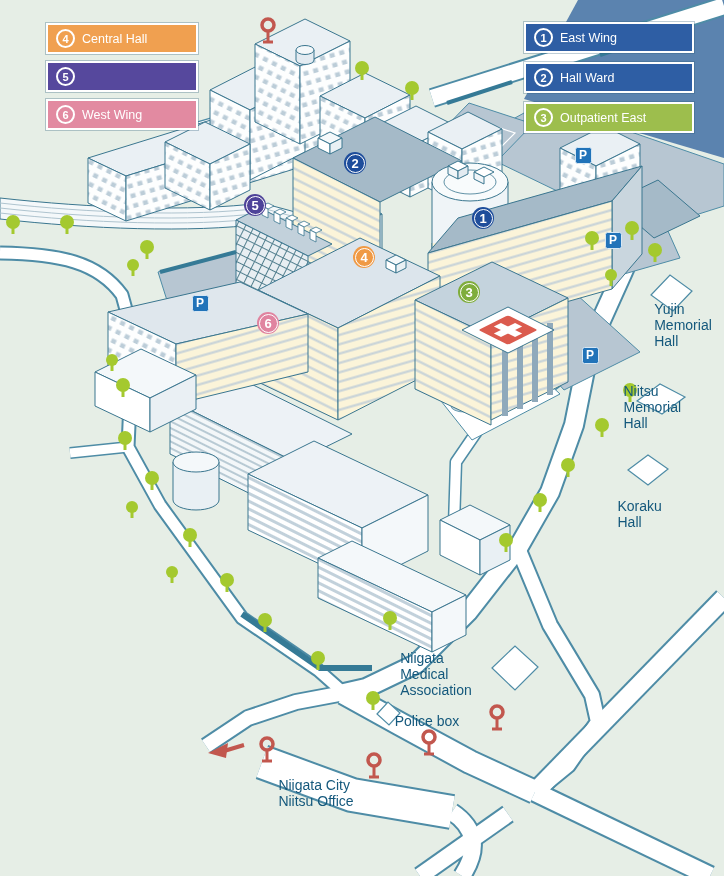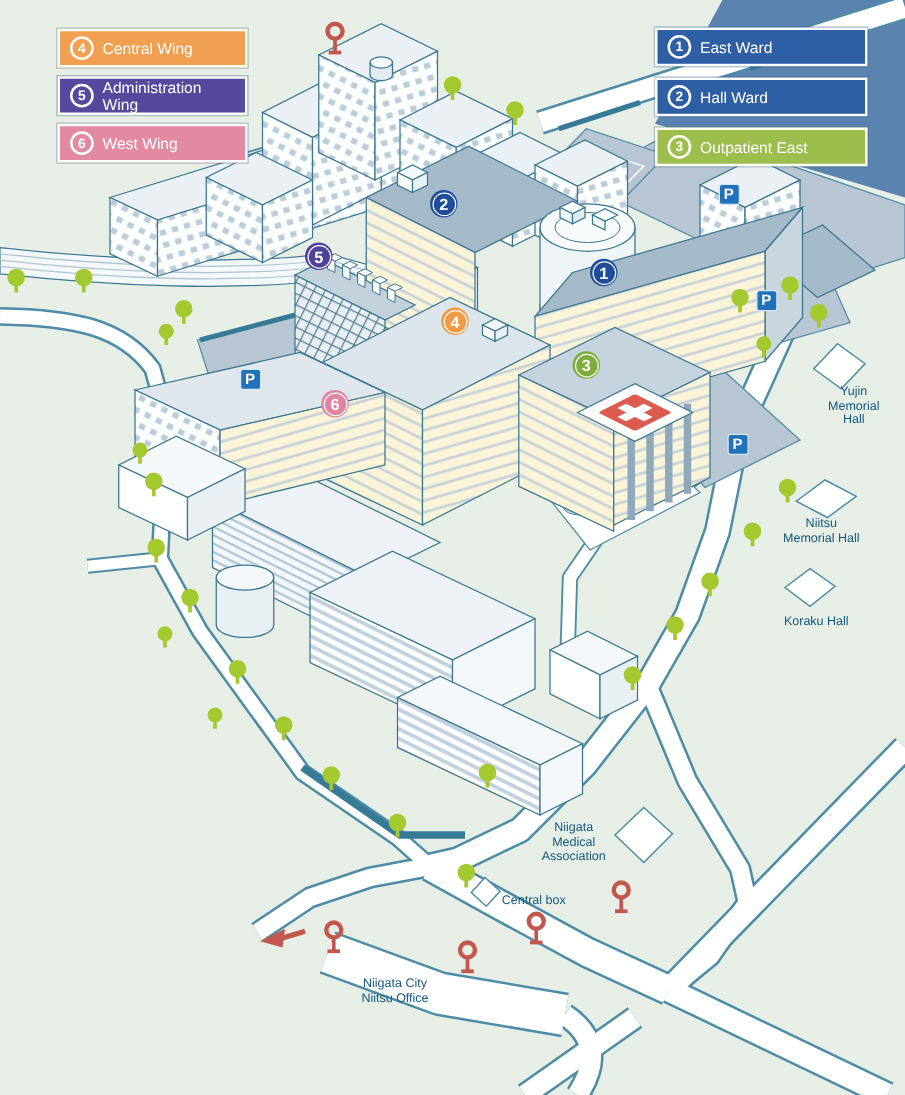--- a/index.html
+++ b/index.html
@@ -20,22 +20,22 @@
   
   .mbadge{position:absolute;width:22px;height:22px;margin:-11px 0 0 -11px;border-radius:50%;
     background:var(--c);color:#fff;display:flex;align-items:center;justify-content:center;
     font-size:13px;font-weight:700}
   .mbadge::after{content:"";position:absolute;inset:1.5px;border:1.5px solid #fff;border-radius:50%}
   
   .pbadge{position:absolute;box-sizing:border-box;width:17px;height:17px;margin:-8.5px 0 0 -8.5px;
     background:#2173B9;color:#fff;font-weight:700;font-size:12px;line-height:1;
     display:flex;align-items:center;justify-content:center;border-radius:2.5px;border:1px solid #D6E7F4}
   
-  .mlabel{position:absolute;transform:translate(-50%,-50%);color:#14587C;font-size:10px;
-    line-height:1.15;text-align:center;white-space:pre-line}
+  .mlabel{position:absolute;transform:translate(-50%,-50%);color:#14587C;font-size:14px;
+    line-height:1.15;text-align:left;white-space:pre-line}
 </style>
 </head>
 <body>
 
 <div class="canvas">
 
 <svg width="724" height="876" viewBox="0 0 724 876">
   <defs>
     <pattern id="stripesA" width="9" height="9" patternUnits="userSpaceOnUse" patternTransform="rotate(26.5)">
       <rect width="9" height="9" fill="#FBF4D9"></rect>
@@ -429,36 +429,35 @@
 
   <g>
     <line x1="224" y1="751" x2="244" y2="745" stroke="#C2574E" stroke-width="4"></line>
     <polygon points="208,753 228,743 226,758" fill="#C2574E"></polygon>
   </g>
 </svg>
 
 <div class="legend-col left">
   <div class="legend-item" style="--c:#F0A050">
     <span class="lring">4</span>
-    <span>Central Wing</span>
+    <span>Central Hall</span>
   </div>
   <div class="legend-item" style="--c:#56489D">
     <span class="lring">5</span>
-    <span>Administration Wing</span>
   </div>
   <div class="legend-item" style="--c:#E28AA1">
     <span class="lring">6</span>
     <span>West Wing</span>
   </div>
 </div>
 
 <div class="legend-col right">
   <div class="legend-item" style="--c:#2E5EA4">
     <span class="lring">1</span>
-    <span>East Ward</span>
+    <span>East Wing</span>
   </div>
   <div class="legend-item" style="--c:#2E5EA4">
     <span class="lring">2</span>
     <span>Hall Ward</span>
   </div>
   <div class="legend-item" style="--c:#9DBE4D">
     <span class="lring">3</span>
     <span>Outpatient East</span>
   </div>
 </div>
@@ -482,23 +481,23 @@
       <span>6</span>
     </div>
 
 <div class="pbadge" style="left:583px;top:155px">P</div>
 <div class="pbadge" style="left:613px;top:240px">P</div>
 <div class="pbadge" style="left:200px;top:303px">P</div>
 <div class="pbadge" style="left:590px;top:355px">P</div>
 
 <div class="mlabel" style="left:683px;top:325px">Yujin
 Memorial Hall</div>
-<div class="mlabel" style="left:657px;top:425px">Niitsu
+<div class="mlabel" style="left:657px;top:407px">Niitsu
 Memorial Hall</div>
-<div class="mlabel" style="left:653px;top:498px">Koraku Hall</div>
-<div class="mlabel" style="left:459px;top:674px">Niigata
+<div class="mlabel" style="left:653px;top:514px">Koraku Hall</div>
+<div class="mlabel" style="left:436px;top:674px">Niigata
 Medical
 Association</div>
-<div class="mlabel" style="left:427px;top:721px">Central box</div>
+<div class="mlabel" style="left:427px;top:721px">Police box</div>
 <div class="mlabel" style="left:316px;top:793px">Niigata City
 Niitsu Office</div>
 
 </div>
 
 </body></html>

